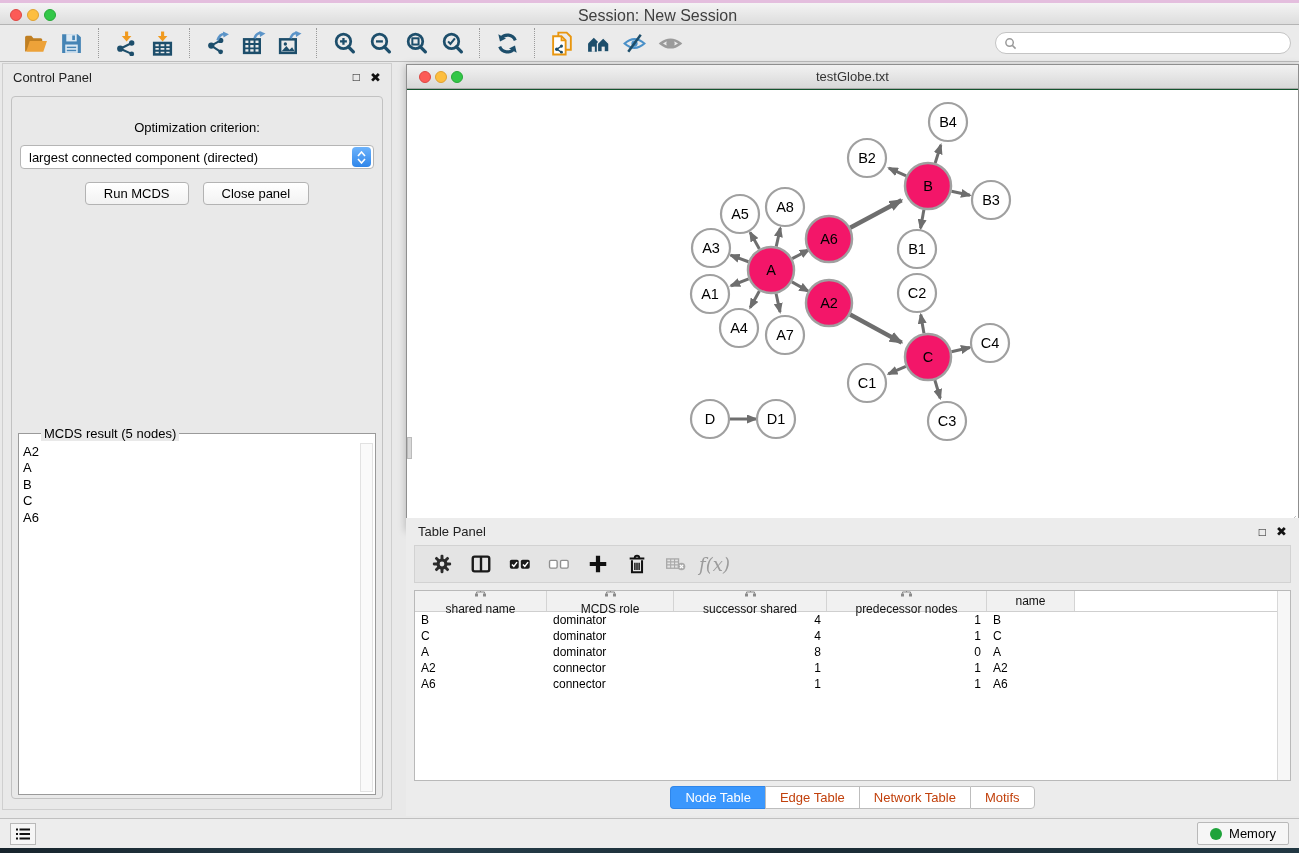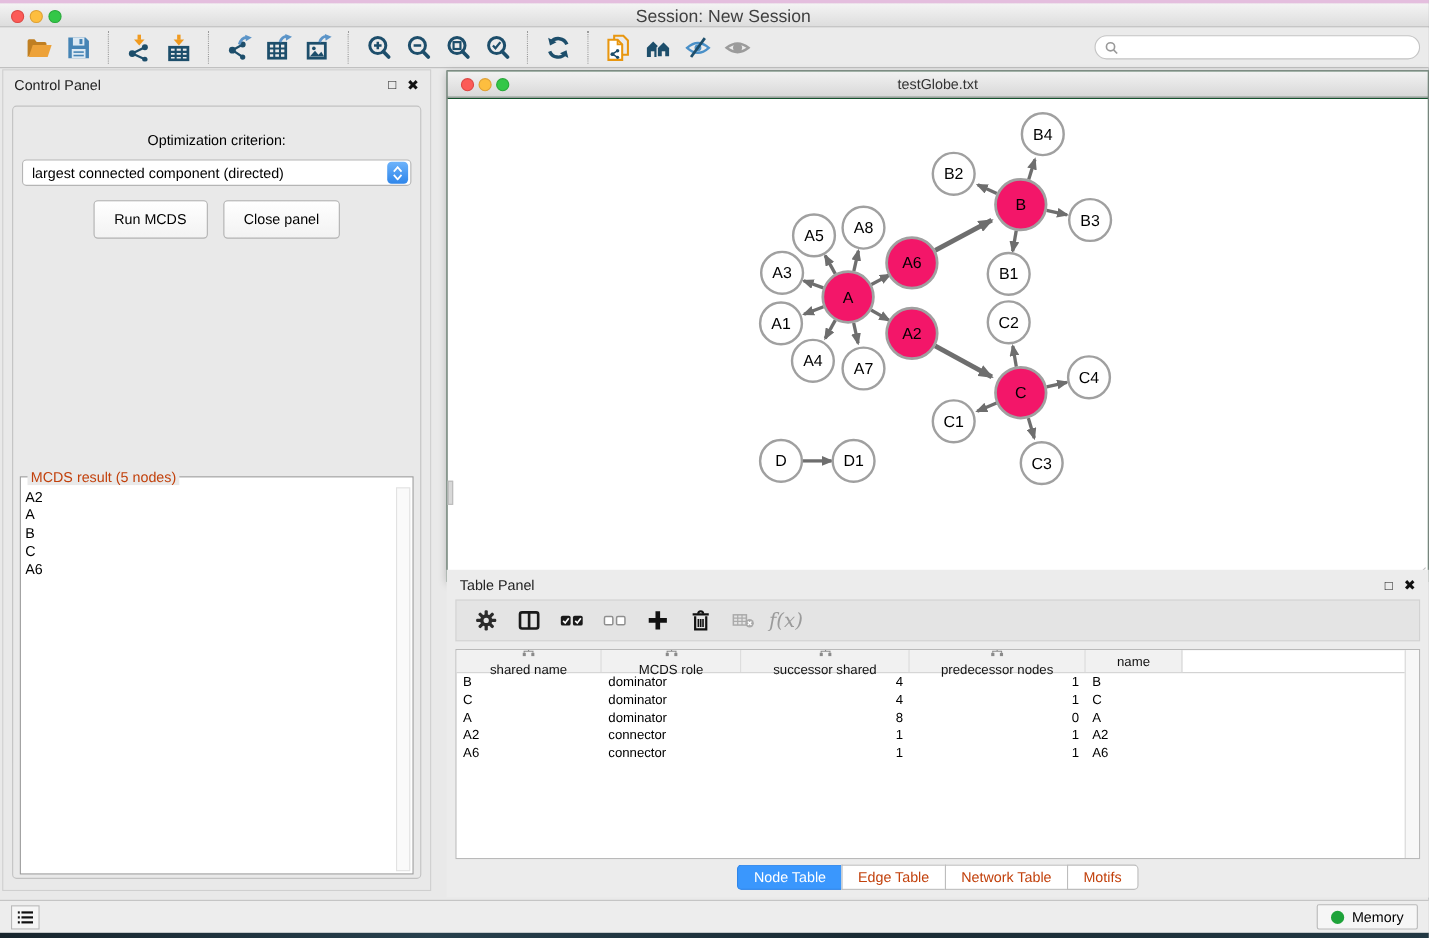--- a/index.html
+++ b/index.html
@@ -49,27 +49,27 @@
     border:1px solid #c2c2c2; border-radius:4px; background:#e9e9e9; padding-top:11px; }
   .opt-label { text-align:center; font-size:13px; color:#000; margin-top:12px; }
   .dropdown { margin:10px auto 0; width:354px; height:24px; background:#fff;
     border:1px solid #b5b5b5; border-radius:4px; display:flex; align-items:center; position:relative; }
   .dropdown .dval { flex:1; font-size:13px; padding-left:8px; color:#000; white-space:nowrap; overflow:hidden; }
   .dd-step { width:19px; height:20px; margin-right:2px; border-radius:4px;
     background:linear-gradient(#6db3fb,#2f86ea); display:flex; flex-direction:column;
     align-items:center; justify-content:center; gap:1px; }
   .dd-step svg{ width:9px; height:6px; display:block; }
   .btn-row { display:flex; justify-content:center; gap:14px; margin-top:13px; }
-  .pbtn { height:35px; padding:0 18px; background:linear-gradient(#ffffff,#f2f2f2);
+  .pbtn { height:23px; padding:0 18px; background:linear-gradient(#ffffff,#f2f2f2);
     border:1px solid #b3b3b3; border-radius:4px; font-size:13px; color:#000;
     font-family:"Liberation Sans",sans-serif; }
   .result-box { position:absolute; left:6px; right:6px; top:336px; bottom:3px;
     border:1px solid #9a9a9a; background:#fff; }
-  .result-legend { position:absolute; top:-8px; left:6px; background:#e9e9e9;
-    font-size:13px; color:#c2410c; padding:0 3px; }
+  .result-legend { position:absolute; top:-8px; left:22px; background:#e9e9e9;
+    font-size:13px; color:#000000; padding:0 3px; }
   .result-list { position:absolute; inset:10px 16px 2px 4px; font-size:13px; line-height:16.4px;
     color:#000; overflow:hidden; }
   .result-scroll { position:absolute; top:9px; bottom:2px; right:2px; width:13px;
     background:#fafafa; border:1px solid #e2e2e2; }
 
   
   .net-window { position:absolute; top:64px; left:406px; width:893px; height:465px;
     background:#14532d; border:1px solid #8f8f8f; box-shadow:0 2px 8px rgba(0,0,0,.25); }
   .net-titlebar { height:24px; background:linear-gradient(#f2f2f2,#d8d8d8);
     border-bottom:1px solid #a8a8a8; position:relative; }

